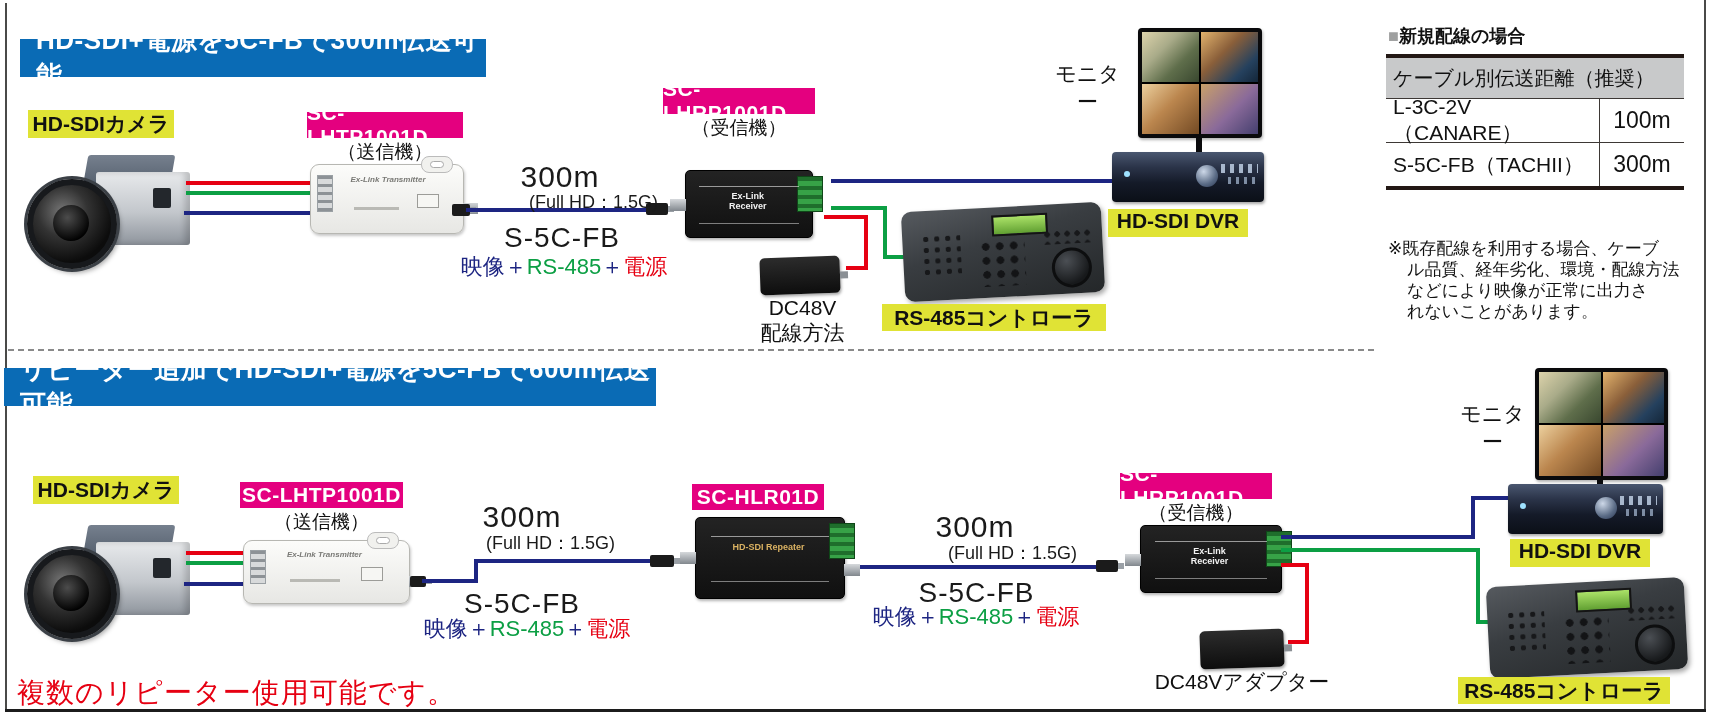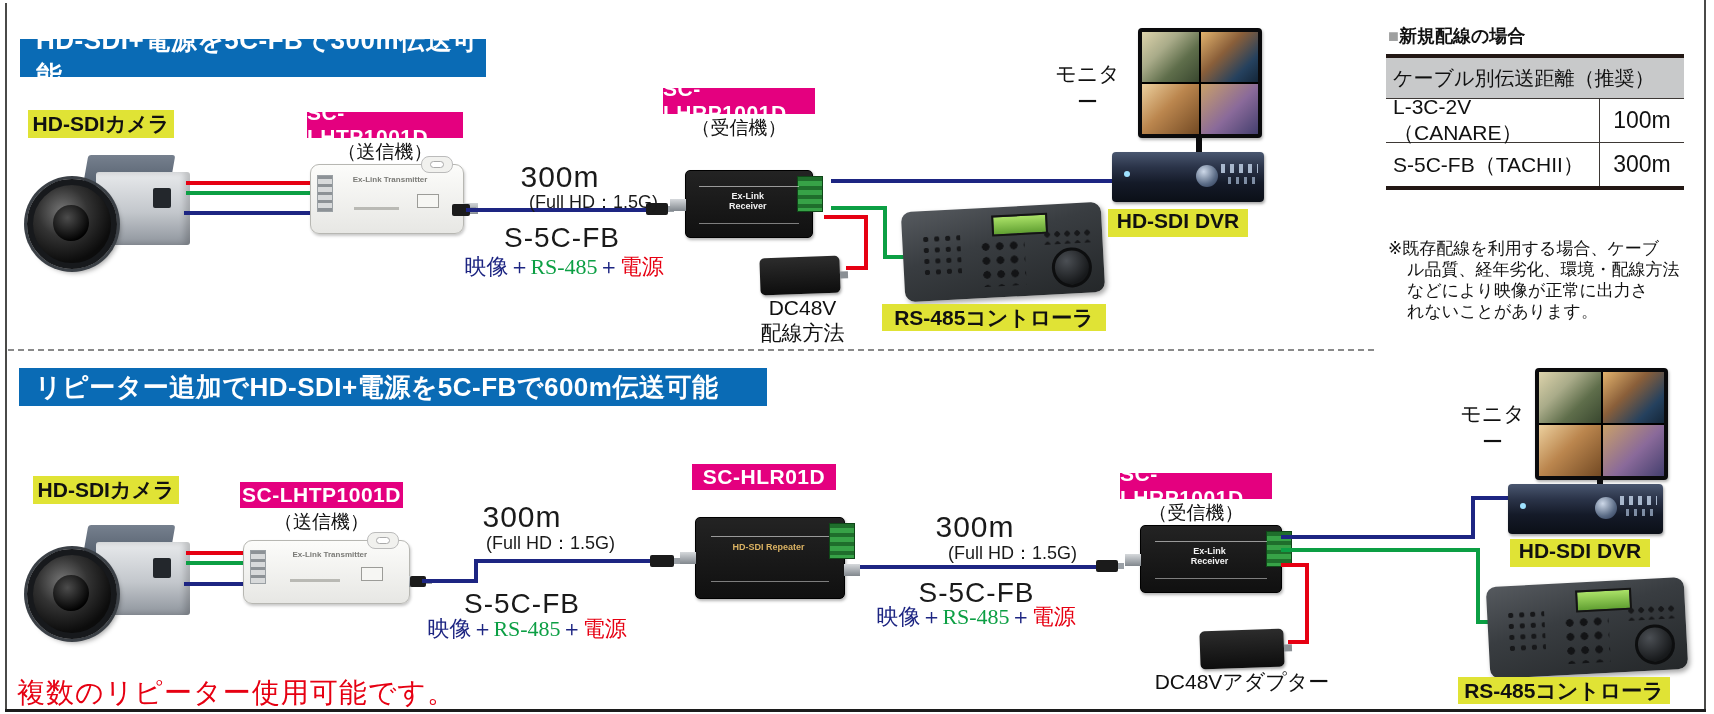--- a/index.html
+++ b/index.html
@@ -16,41 +16,41 @@
   .footnote{color:var(--wire-red);font-size:28px;letter-spacing:1px;}
   
   .ylab{background:var(--label-yellow);color:#111;font-size:21px;font-weight:bold;
         display:flex;justify-content:center;}
   .mlab{background:var(--label-magenta);color:#fff;font-size:21px;font-weight:bold;
         display:flex;align-items:center;justify-content:center;letter-spacing:.5px;}
   .role{font-size:19px;color:#111;text-align:center;}
   .dist{font-size:30px;color:#1a1a1a;text-align:center;letter-spacing:1px;}
   .bw{font-size:18px;color:#1a1a1a;text-align:right;}
   .cable{font-size:28px;color:#1a1a1a;text-align:center;letter-spacing:1px;}
-  .legend{font-size:22px;text-align:center;white-space:nowrap;font-family:Liberation Serif, serif;}
+  .legend{font-size:22px;text-align:center;white-space:nowrap;}
   .lv,.lp{color:var(--wire-blue);} .lg{color:var(--wire-green);} .lr{color:var(--wire-red);}
   .plain{font-size:21px;color:#111;text-align:center;}
   
   .wire{position:absolute;} .wb{background:var(--wire-blue);} .wg{background:var(--wire-green);} .wr{background:var(--wire-red);}
   .plug{position:absolute;background:#1b1b1b;border-radius:2px;}
   .plug::before{content:"";position:absolute;right:-6px;top:25%;width:6px;height:50%;background:#9aa0a6;}
   
   .cam .c-top{position:absolute;left:36%;top:6%;width:52%;height:32%;background:linear-gradient(180deg,#76808e,#4d5866);border-radius:3px;transform:skewX(-10deg);}
   .cam .c-body{position:absolute;left:42%;top:20%;width:56%;height:62%;background:linear-gradient(180deg,#e8eaec 0%,#c3c7cc 55%,#8e949c 100%);border-radius:3px;box-shadow:inset -5px 0 6px rgba(0,0,0,.18);}
   .cam .c-slot{position:absolute;left:76%;top:34%;width:11%;height:17%;background:#23272c;border-radius:2px;}
   .cam .c-lens{position:absolute;left:1%;top:26%;height:66%;aspect-ratio:1;border-radius:50%;
     background:radial-gradient(circle at 38% 34%,#777 0%,#333 35%,#0c0c0c 72%);
     border:6px solid #17191c;box-shadow:0 0 0 3px #3b4046,3px 4px 5px rgba(0,0,0,.35);}
   .cam .c-lens::after{content:"";position:absolute;left:26%;top:26%;width:46%;height:46%;border-radius:50%;background:radial-gradient(circle at 40% 35%,#4c4c4c,#000 75%);}
   
   .tx{background:linear-gradient(180deg,#fcfcfa,#e7e7e4);border:1px solid #b7b7b2;border-radius:9px;box-shadow:1px 2px 3px rgba(0,0,0,.22);}
   .tx .t-tab{position:absolute;right:10px;top:-9px;width:30px;height:15px;background:#f1f1ee;border:1px solid #bbb;border-radius:8px;}
   .tx .t-tab::after{content:"";position:absolute;left:8px;top:4px;width:12px;height:5px;border-radius:4px;background:#fff;border:1px solid #aaa;}
   .tx .t-term{position:absolute;left:6px;top:14%;width:14px;height:52%;background:repeating-linear-gradient(180deg,#8d9296 0 3px,#d8dadb 3px 8px);border:1px solid #9aa0a4;}
-  .tx .t-print{position:absolute;left:26%;top:14%;width:52%;font-size:8px;line-height:9px;color:#7a7a76;text-align:center;font-weight:bold;}
+  .tx .t-print{position:absolute;left:26%;top:14%;width:52%;font-size:8px;line-height:9px;color:#7a7a76;text-align:left;font-weight:bold;font-style:italic;}
   .tx .t-bar1,.tx .t-bar2{position:absolute;left:28%;height:3px;background:#b9b9b4;}
   .tx .t-btn{position:absolute;right:16%;top:42%;width:20px;height:12px;border:1px solid #9c9c98;background:#f6f6f3;}
   .tx .t-bnc{position:absolute;right:-15px;top:56%;width:15px;height:11px;background:linear-gradient(180deg,#cfd3d6,#878d93);}
   
   .blackbox{background:linear-gradient(180deg,#232323,#101010);border:1px solid #000;border-radius:5px;box-shadow:1px 2px 3px rgba(0,0,0,.3);}
   .bb-term{position:absolute;right:-11px;top:5px;width:24px;height:34px;background:repeating-linear-gradient(180deg,#1f6e2c 0 4px,#37a247 4px 9px);border:1px solid #0f4718;}
   .bb-bnc-l{position:absolute;left:-16px;top:42%;width:16px;height:12px;background:linear-gradient(180deg,#d6d9dc,#81878d);}
   .bb-bnc-r{position:absolute;right:-16px;top:58%;width:16px;height:12px;background:linear-gradient(180deg,#d6d9dc,#81878d);}
   .bb-rule-t{position:absolute;left:10%;top:22%;width:80%;height:1px;background:rgba(255,255,255,.55);}
   .bb-rule-b{position:absolute;left:10%;bottom:20%;width:80%;height:1px;background:rgba(255,255,255,.45);}
@@ -212,21 +212,21 @@
   </div>
   <div class="abs note" style="left:1388px;top:238px;width:302px">
     <div>※既存配線を利用する場合、ケーブ</div>
     <div class="ind">ル品質、経年劣化、環境・配線方法</div>
     <div class="ind">などにより映像が正常に出力さ</div>
     <div class="ind">れないことがあります。</div>
   </div>
 
   <div class="abs dashed" style="left:8px;top:349px;width:1366px"></div>
 
-  <div class="abs banner" style="left:19px;top:368px;width:748px;height:38px">
+  <div class="abs banner" style="left:4px;top:368px;width:652px;height:38px">
     <span>リピーター追加でHD-SDI+電源を5C-FBで600m伝送可能</span>
   </div>
 
   <div class="abs ylab" style="left:33px;top:476px;width:146px;height:28px">
     <span>HD-SDIカメラ</span>
   </div>
   <div class="abs cam" style="left:25px;top:518px;width:168px;height:118px">
     <div class="c-top"></div>
     <div class="c-body"></div>
     <div class="c-slot"></div>
@@ -254,21 +254,21 @@
   <div class="wire wb" style="left:422px;top:579px;width:56px;height:4px"></div>
   <div class="wire wb" style="left:474px;top:559px;width:4px;height:24px"></div>
   <div class="wire wb" style="left:474px;top:559px;width:178px;height:4px"></div>
   <div class="plug" style="left:650px;top:555px;width:24px;height:12px"></div>
 
   <div class="abs dist" style="left:437px;top:500px;width:170px">300m</div>
   <div class="abs bw" style="left:430px;top:531px;width:185px">(Full HD：1.5G)</div>
   <div class="abs cable" style="left:432px;top:588px;width:180px">S-5C-FB</div>
   <div class="abs legend" style="left:412px;top:614px;width:230px"><span class="lv">映像</span><span class="lp">＋</span><span class="lg">RS-485</span><span class="lp">＋</span><span class="lr">電源</span></div>
 
-  <div class="abs mlab" style="left:692px;top:464px;width:144px;height:26px">
+  <div class="abs mlab" style="left:692px;top:484px;width:132px;height:26px">
     <span>SC-HLR01D</span>
   </div>
   <div class="abs blackbox" style="left:695px;top:517px;width:148px;height:80px">
     <div class="bb-term"></div>
     <div class="bb-bnc-l"></div>
     <div class="bb-bnc-r"></div>
     <div class="bb-rule-t"></div>
     <div class="bb-print tan">HD-SDI Repeater</div>
     <div class="bb-rule-b"></div>
   </div>

